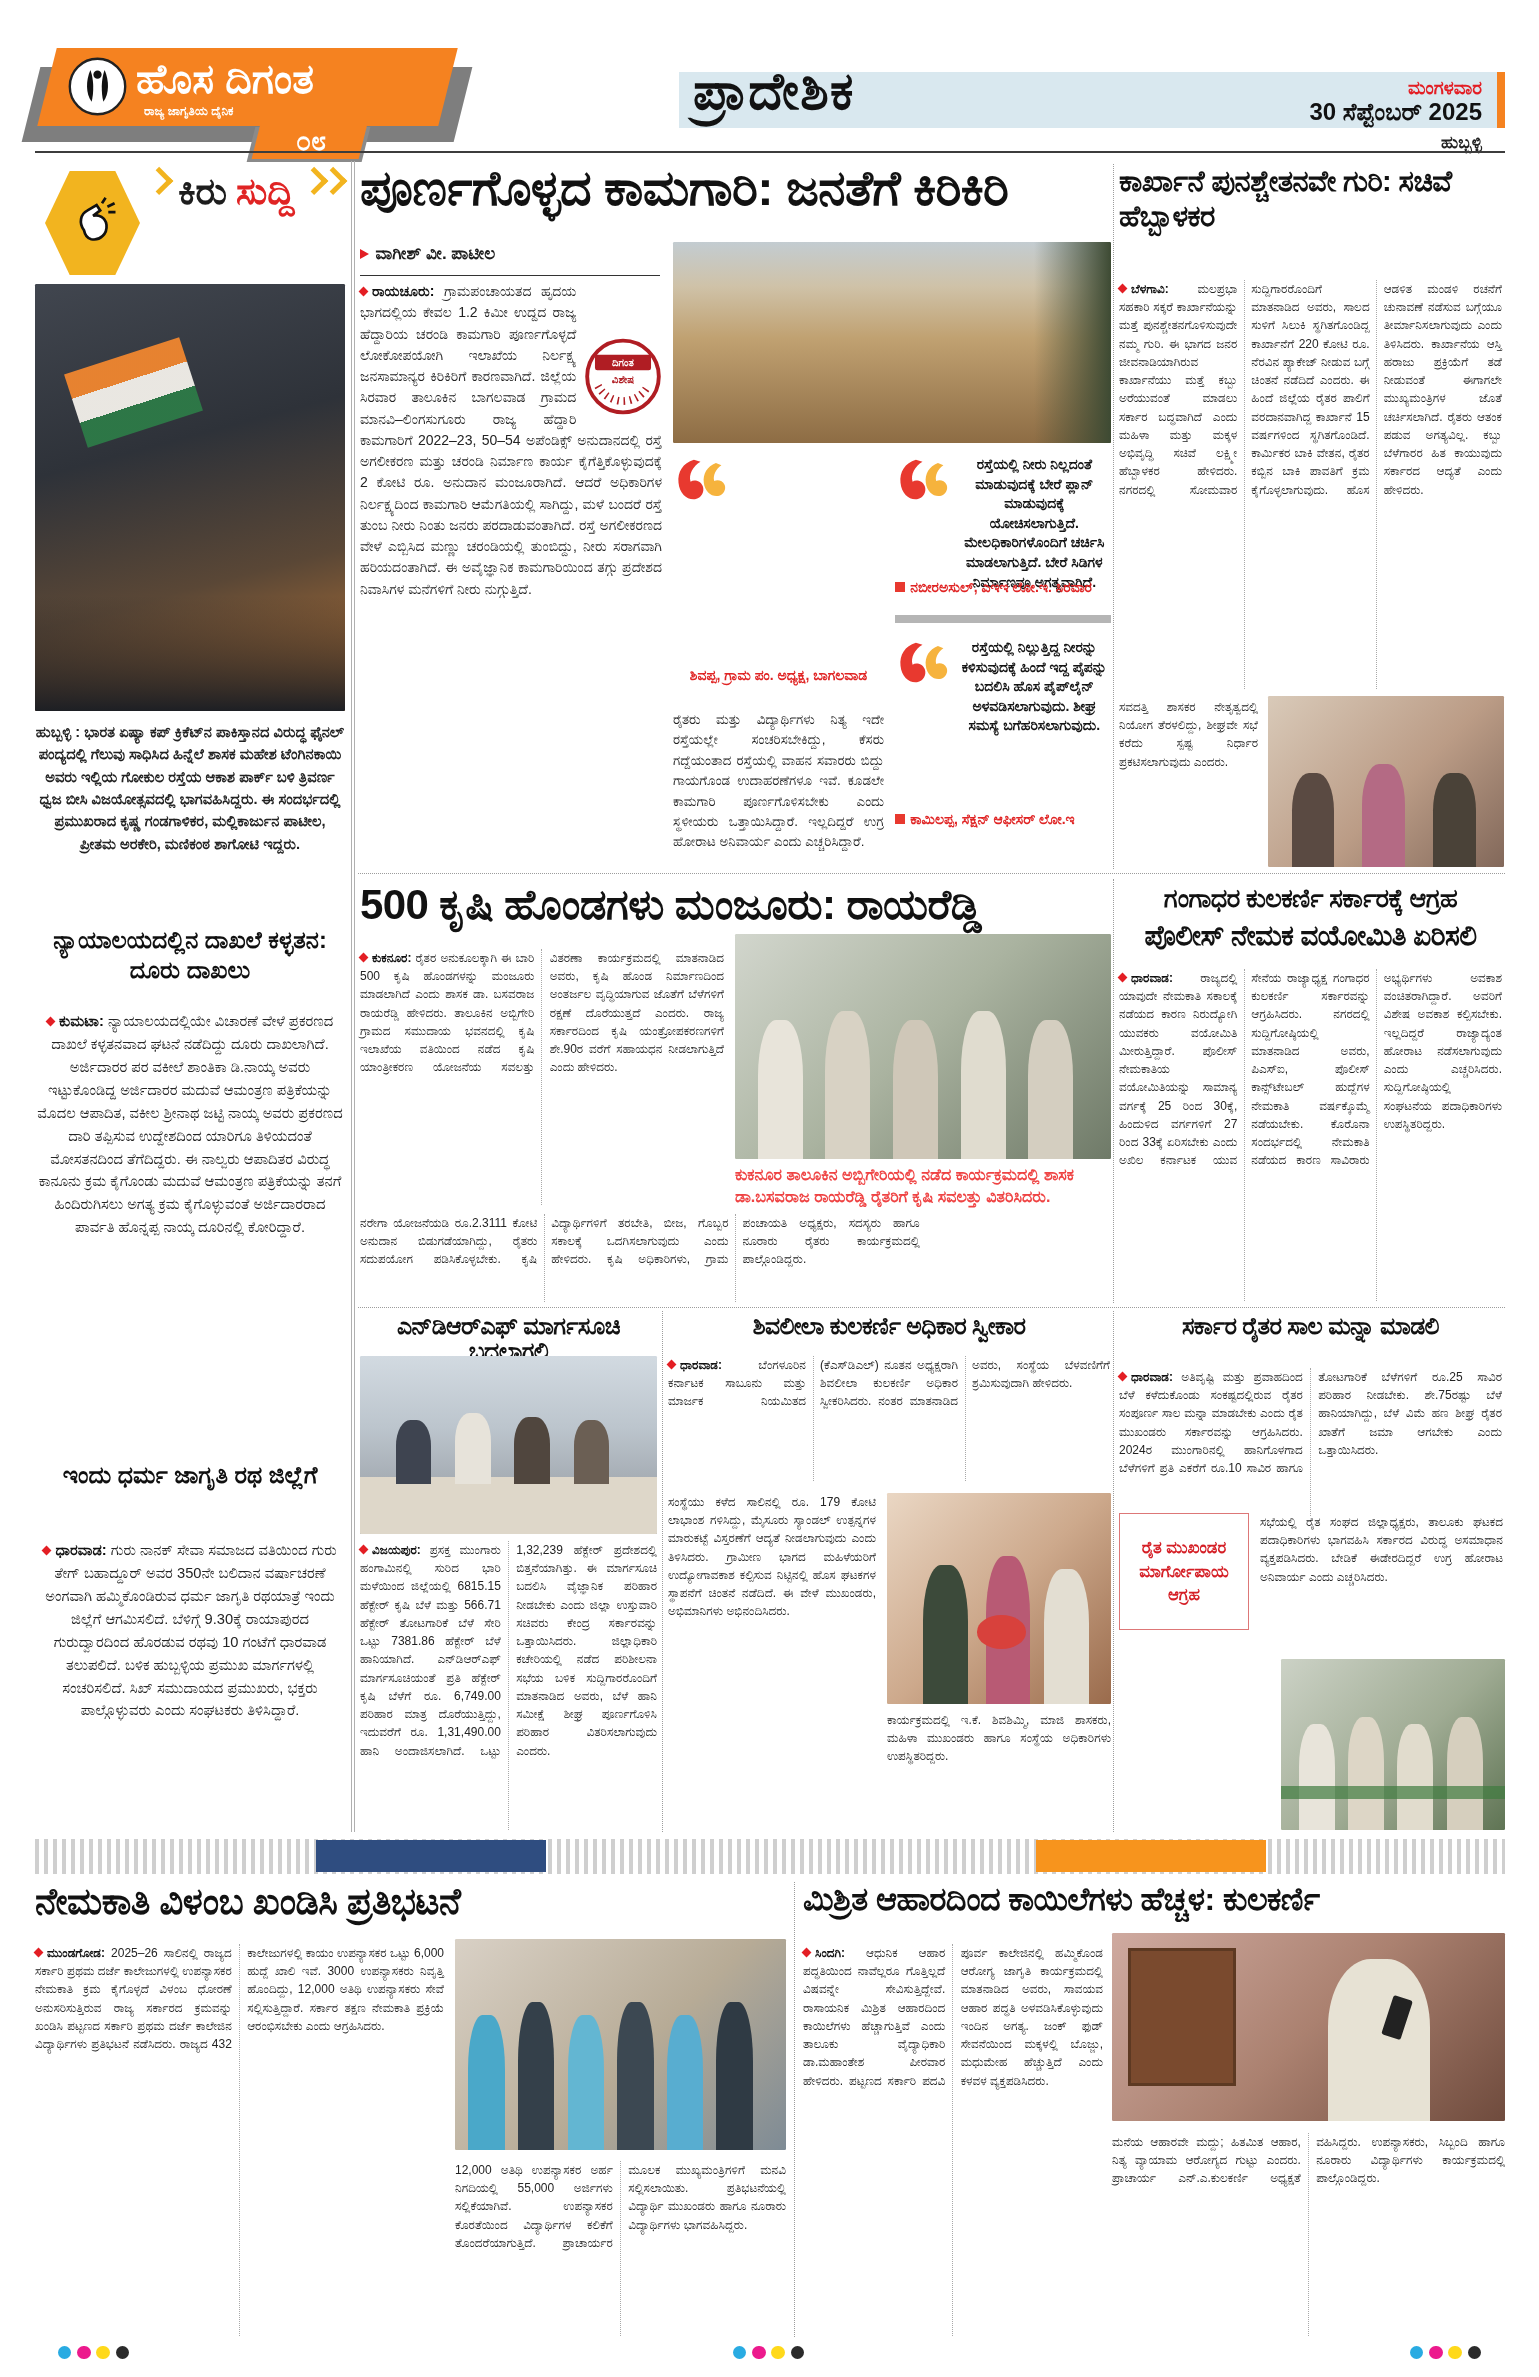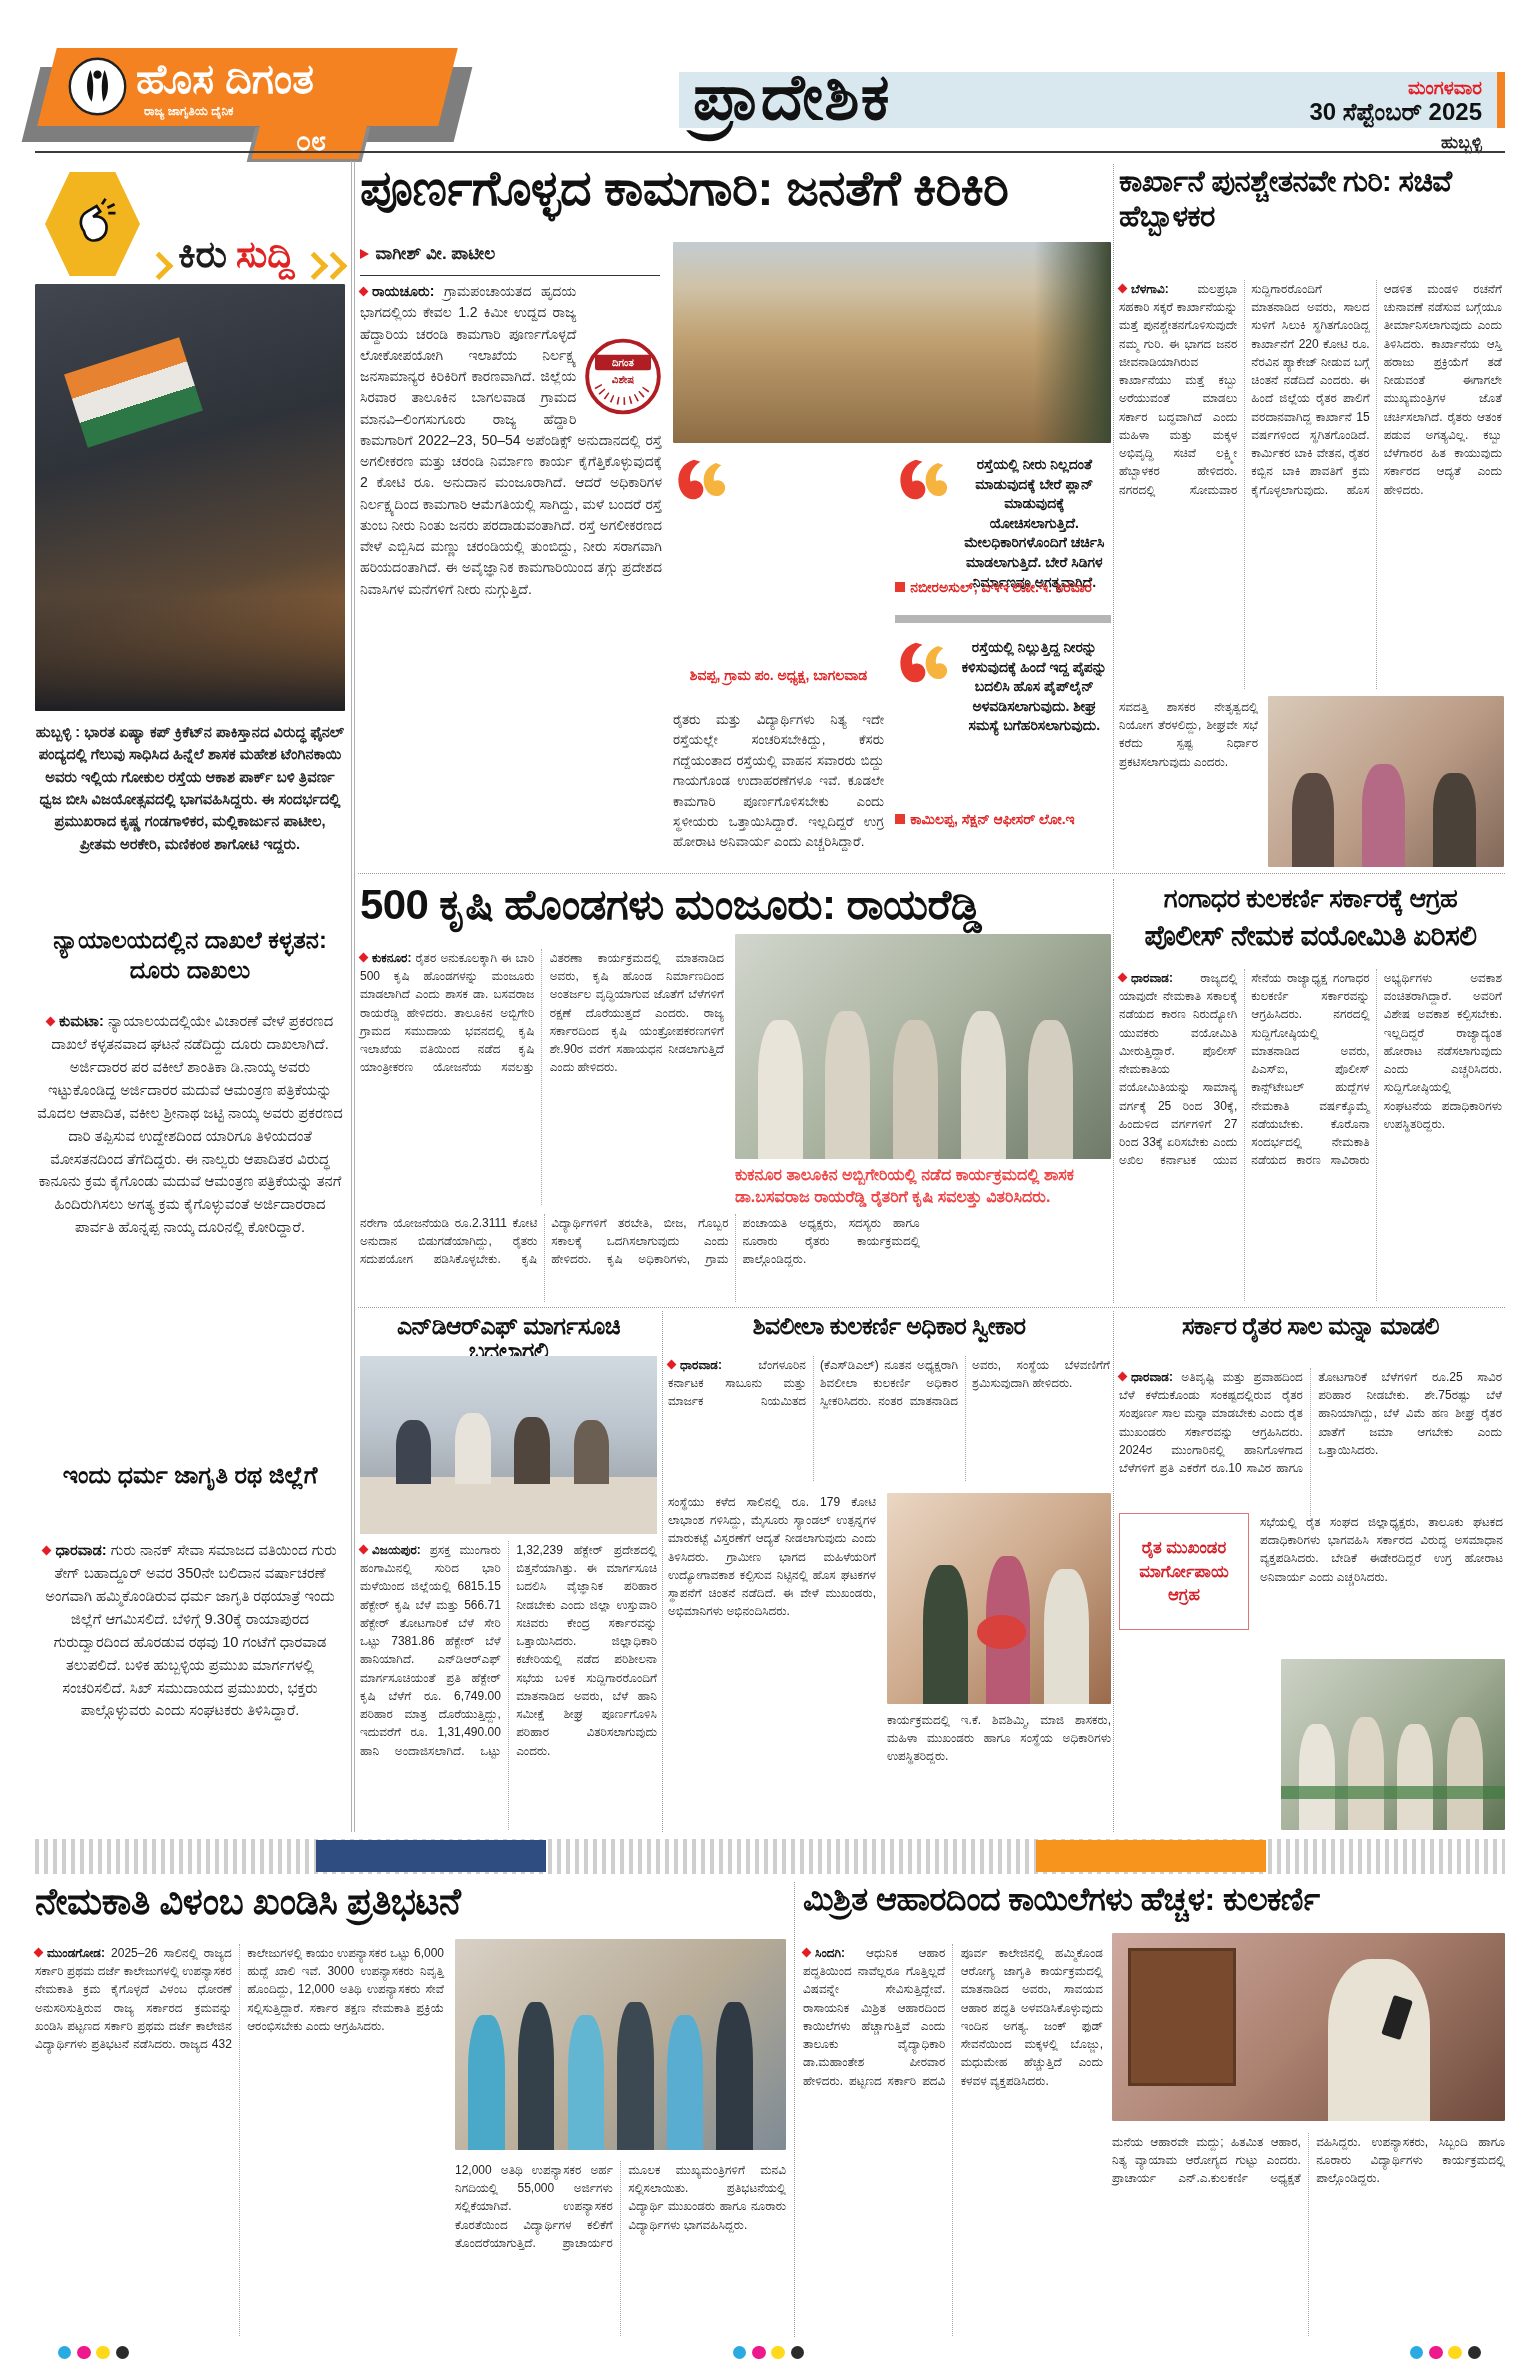--- a/index.html
+++ b/index.html
@@ -58,27 +58,27 @@
     </div>
     <div class="abs" style="left:101px;top:18px;font-size:41px;font-weight:900;color:#fff;letter-spacing:0">ಹೊಸ ದಿಗಂತ</div>
     <div class="abs" style="left:109px;top:66px;font-size:12px;font-weight:700;color:#fff">ರಾಜ್ಯ ಜಾಗೃತಿಯ ದೈನಿಕ</div>
     <div class="abs skew" style="left:216px;top:89px;width:115px;height:35px;background:#8a8a8a"></div>
     <div class="abs skew" style="left:221px;top:86px;width:107px;height:35px;background:#f58220"></div>
     <div class="abs" style="left:225px;top:86px;width:102px;height:35px;font-size:27px;font-weight:900;color:#fff;text-align:center;line-height:35px">೦೮</div>
   </div>
 
   <div class="abs" style="left:679px;top:72px;width:818px;height:56px;background:#d9e8ef"></div>
   <div class="abs" style="left:1497px;top:72px;width:8.3px;height:56px;background:#f58220"></div>
-  <div class="abs hl" style="left:693px;top:63px;font-size:64px;letter-spacing:1.3px">ಪ್ರಾದೇಶಿಕ</div>
+  <div class="abs hl" style="left:693px;top:63px;font-size:52px;letter-spacing:1.3px">ಪ್ರಾದೇಶಿಕ</div>
   <div class="abs rt" style="left:1278px;top:77px;width:204px;font-size:18.5px;font-weight:800;color:#e31e24">ಮಂಗಳವಾರ</div>
   <div class="abs rt" style="left:1265px;top:98px;width:217px;font-size:24px;font-weight:800;color:#111">30 ಸೆಪ್ಟೆಂಬರ್ 2025</div>
   <div class="abs rt" style="left:1361px;top:133px;width:121px;font-size:17px;font-weight:800;color:#222">ಹುಬ್ಬಳ್ಳಿ</div>
   <div class="abs" style="left:35px;top:151px;width:1470px;height:1.9px;background:#3c3c3c"></div>
 
-  <div class="abs" style="left:45px;top:171px;width:300px;height:105px;display:flex;align-items:flex-end;gap:9px">
+  <div class="abs" style="left:45px;top:171px;width:300px;height:105px;display:flex;align-items:flex-start;gap:9px">
     <div class="hex">
       <svg viewBox="0 0 60 60" width="54" height="54">
         <path d="M20 38 C14 30 16 20 24 16 L34 10 L38 16 L30 22 C36 20 44 24 45 32 C46 42 38 50 28 48 C24 47 21 43 20 38 Z" fill="#fff" stroke="#111" stroke-width="3"></path>
         <path d="M40 8 L44 2 M46 12 L54 8 M47 18 L55 18" stroke="#111" stroke-width="3" fill="none"></path>
       </svg>
     </div>
     <span class="chev"></span>
     <span style="font-size:37px;font-weight:900;color:#1d1d1d">ಕಿರು</span>
     <span style="font-size:37px;font-weight:900;color:#e02424">ಸುದ್ದಿ</span>
     <span class="chev"></span>

